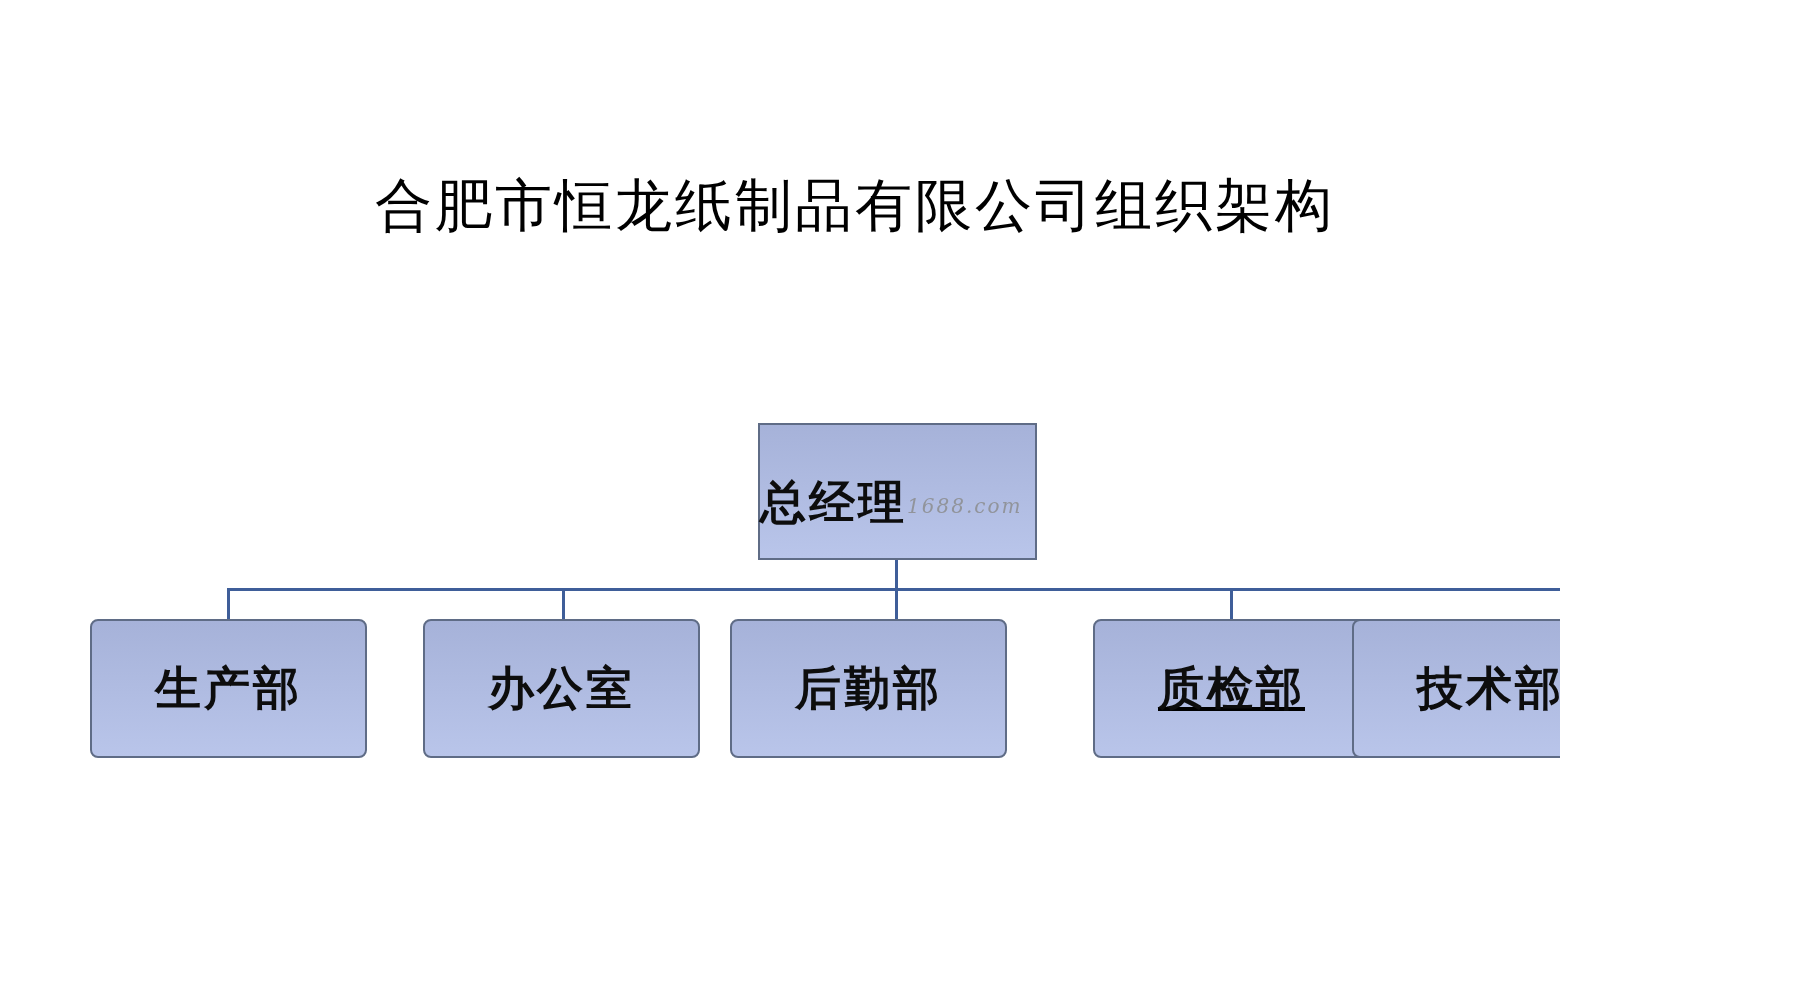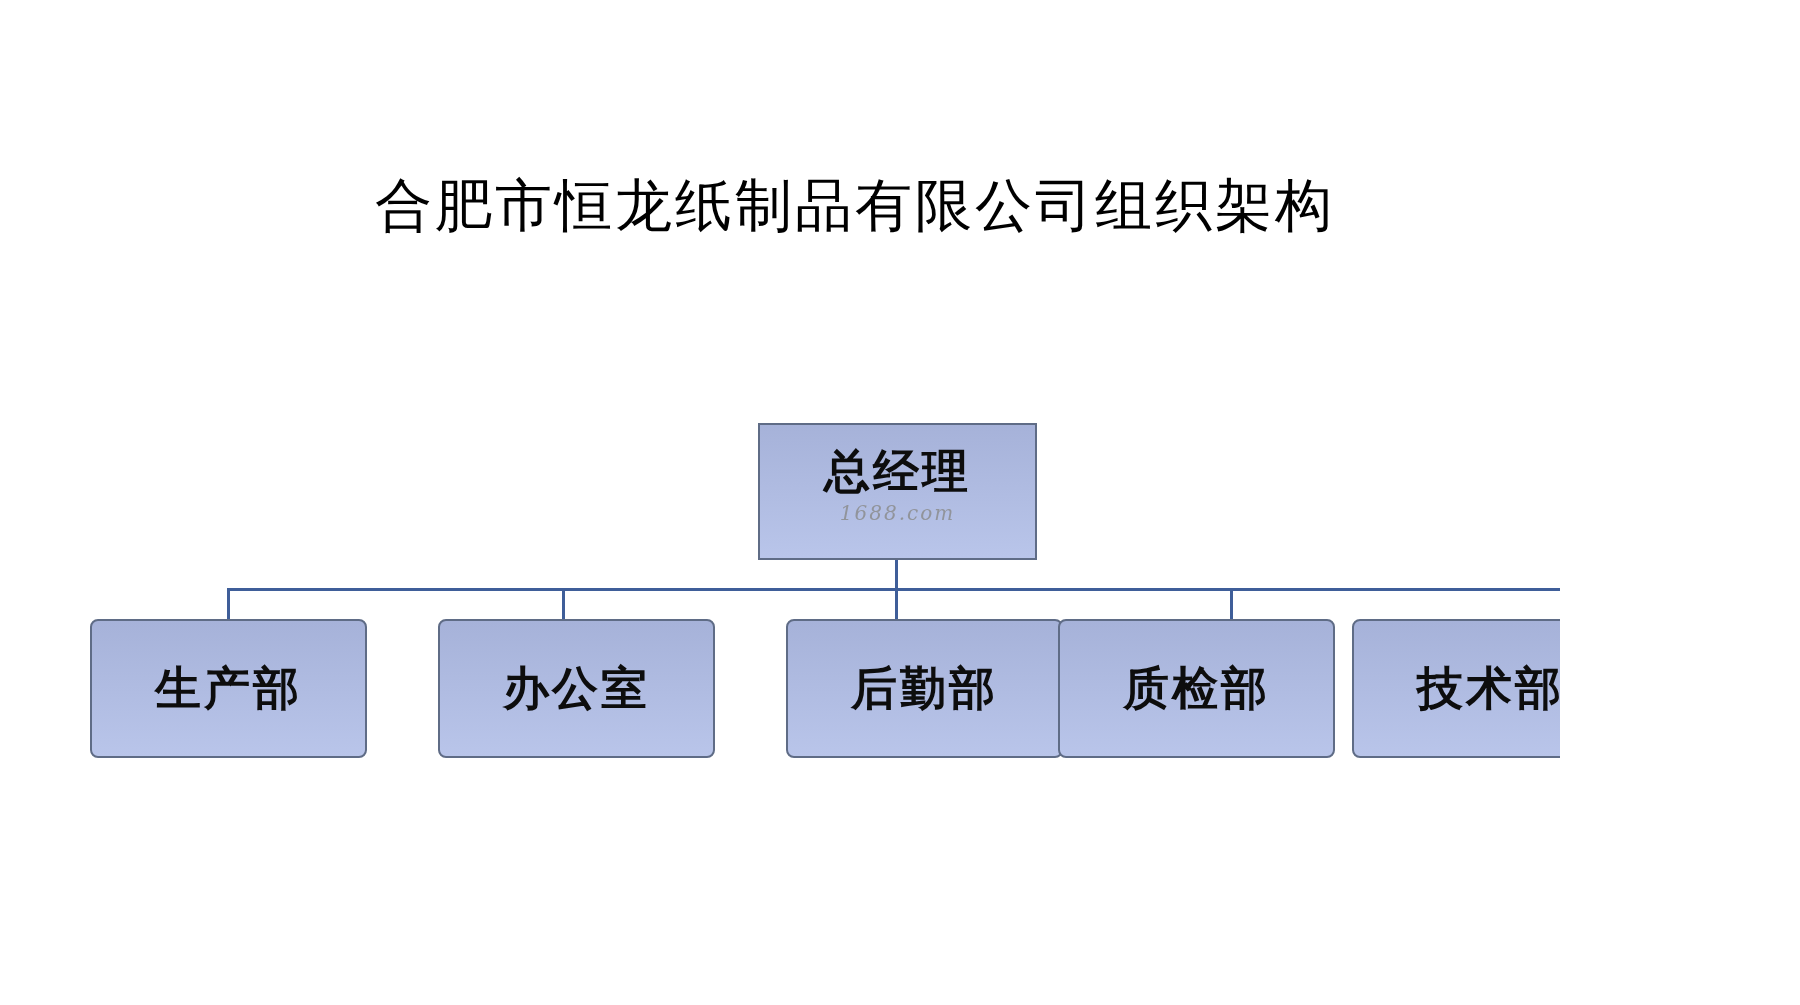--- a/index.html
+++ b/index.html
@@ -28,21 +28,21 @@
     color: var(--title-text, #000000);
   }
   .node {
     position: absolute;
     box-sizing: border-box;
     background: linear-gradient(180deg,
       var(--box-fill-top, #a6b2d9) 0%,
       var(--box-fill-bottom, #b9c5ea) 100%);
     border: 2px solid var(--box-border, #5f6c86);
     display: flex;
-    flex-direction: column;
+    flex-direction: row;
     align-items: center;
     justify-content: center;
   }
   .node-root {
     left: 758px;
     top: 395px;
     width: 279px;
     height: 137px;
     padding-top: 22px;
     justify-content: flex-start;
@@ -65,23 +65,23 @@
     opacity: 0.9;
     white-space: nowrap;
   }
   .node-dept {
     top: 591px;
     width: 277px;
     height: 139px;
     border-radius: 8px;
   }
   .node-dept.d0 { left: 90px; }
-  .node-dept.d1 { left: 438px; }
-  .node-dept.d2 { left: 786px; }
-  .node-dept.d3 { left: 1058px; }
+  .node-dept.d1 { left: 423px; }
+  .node-dept.d2 { left: 730px; }
+  .node-dept.d3 { left: 1093px; text-decoration: underline; }
   .node-dept.d4 { left: 1352px; }
 
   .conn {
     position: absolute;
     background: var(--connector, #3f5e99);
   }
   .conn-stub {
     left: 895px;
     top: 532px;
     width: 3px;

